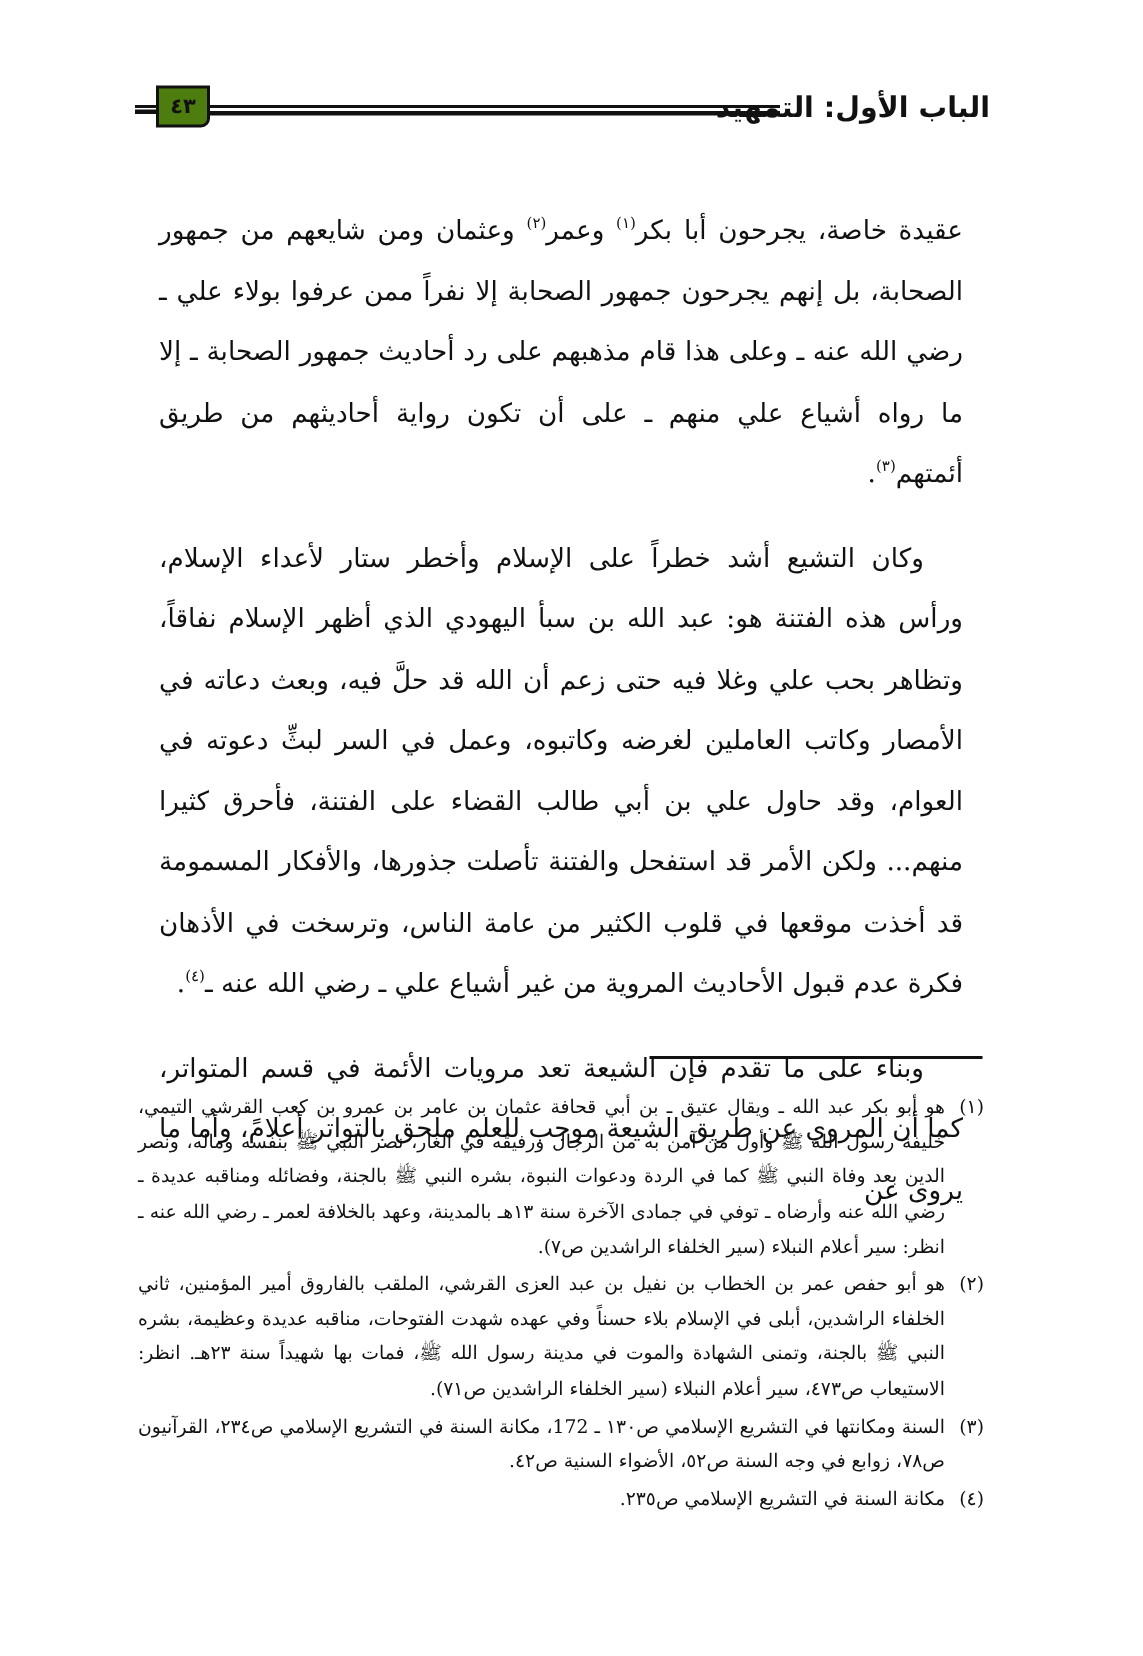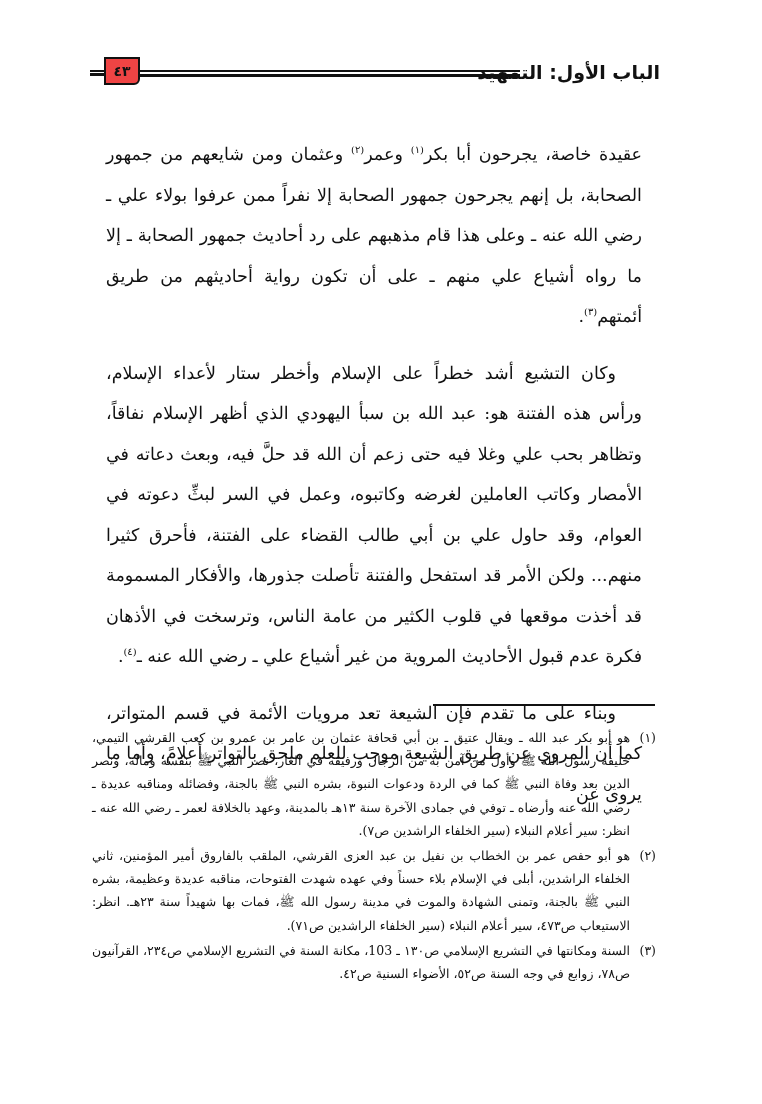--- a/index.html
+++ b/index.html
@@ -41,21 +41,21 @@
     }
     .page-number-box {
       position: absolute;
       left: 14px;
       top: 2px;
       width: 36px;
       height: 28px;
       border: 2px solid #111;
       border-bottom-right-radius: 6px;
       box-sizing: border-box;
-      background: #ef4444;
+      background: #4d7c0f;
       font-family: "DejaVu Sans", sans-serif;
       font-size: 14px;
       font-weight: bold;
       line-height: 24px;
       text-align: center;
       direction: rtl;
     }
     .hdr-rule-main {
       position: absolute;
       left: 50px;
@@ -148,16 +148,17 @@
     <p class="indent"><span>وكان التشيع أشد خطراً على الإسلام وأخطر ستار لأعداء الإسلام، ورأس هذه الفتنة هو: عبد الله بن سبأ اليهودي الذي أظهر الإسلام نفاقاً، وتظاهر بحب علي وغلا فيه حتى زعم أن الله قد حلَّ فيه، وبعث دعاته في الأمصار وكاتب العاملين لغرضه وكاتبوه، وعمل في السر لبثِّ دعوته في العوام، وقد حاول علي بن أبي طالب القضاء على الفتنة، فأحرق كثيرا منهم... ولكن الأمر قد استفحل والفتنة تأصلت جذورها، والأفكار المسمومة قد أخذت موقعها في قلوب الكثير من عامة الناس، وترسخت في الأذهان فكرة عدم قبول الأحاديث المروية من غير أشياع علي ـ رضي الله عنه ـ</span><sup class="fn-ref">(٤)</sup><span>.</span></p>
 
     <p class="indent"><span>وبناء على ما تقدم فإن الشيعة تعد مرويات الأئمة في قسم المتواتر، كما أن المروي عن طريق الشيعة موجب للعلم ملحق بالتواتر أعلامً، وأما ما يروى عن</span></p>
   </div>
 
   <div class="footnote-separator"></div>
 
   <div class="footnotes">
     <p class="footnote"><span class="fn-num">(١)</span><span>هو أبو بكر عبد الله ـ ويقال عتيق ـ بن أبي قحافة عثمان بن عامر بن عمرو بن كعب القرشي التيمي، خليفة رسول الله ﷺ وأول من آمن به من الرجال ورفيقه في الغار، نصر النبي ﷺ بنفسه وماله، ونصر الدين بعد وفاة النبي ﷺ كما في الردة ودعوات النبوة، بشره النبي ﷺ بالجنة، وفضائله ومناقبه عديدة ـ رضي الله عنه وأرضاه ـ توفي في جمادى الآخرة سنة ١٣هـ بالمدينة، وعهد بالخلافة لعمر ـ رضي الله عنه ـ انظر: سير أعلام النبلاء (سير الخلفاء الراشدين ص٧).</span></p>
     <p class="footnote"><span class="fn-num">(٢)</span><span>هو أبو حفص عمر بن الخطاب بن نفيل بن عبد العزى القرشي، الملقب بالفاروق أمير المؤمنين، ثاني الخلفاء الراشدين، أبلى في الإسلام بلاء حسناً وفي عهده شهدت الفتوحات، مناقبه عديدة وعظيمة، بشره النبي ﷺ بالجنة، وتمنى الشهادة والموت في مدينة رسول الله ﷺ، فمات بها شهيداً سنة ٢٣هـ. انظر: الاستيعاب ص٤٧٣، سير أعلام النبلاء (سير الخلفاء الراشدين ص٧١).</span></p>
-    <p class="footnote"><span class="fn-num">(٣)</span><span>السنة ومكانتها في التشريع الإسلامي ص١٣٠ ـ 103، مكانة السنة في التشريع الإسلامي ص٢٣٤، القرآنيون ص٧٨، زوابع في وجه السنة ص٥٢، الأضواء السنية ص٤٢.</span></p>
+    <p class="footnote"><span class="fn-num">(٣)</span><span>السنة ومكانتها في التشريع الإسلامي ص١٣٠ ـ 172، مكانة السنة في التشريع الإسلامي ص٢٣٤، القرآنيون ص٧٨، زوابع في وجه السنة ص٥٢، الأضواء السنية ص٤٢.</span></p>
+    <p class="footnote"><span class="fn-num">(٤)</span><span>مكانة السنة في التشريع الإسلامي ص٢٣٥.</span></p>
   </div>
 
 </div>
 
 </body></html>

